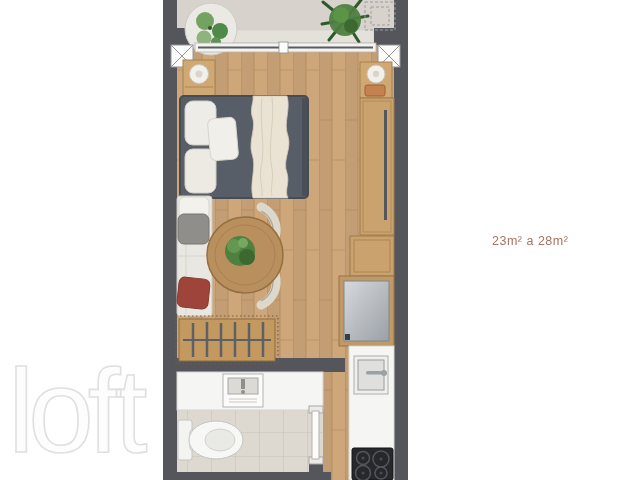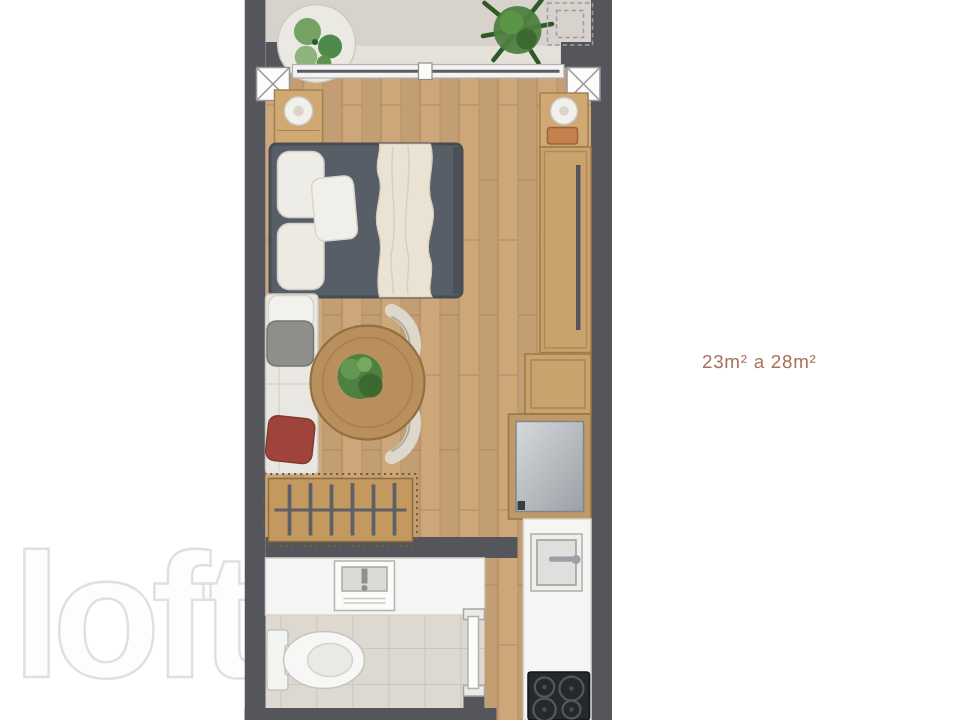--- a/index.html
+++ b/index.html
@@ -3,33 +3,33 @@
 <meta charset="utf-8">
 <style>
   html,body{margin:0;padding:0;}
   body{
     width:640px;height:480px;position:relative;overflow:hidden;
     background:#ffffff;
     font-family:"Liberation Sans", sans-serif;
   }
   .watermark{
     position:absolute;left:8px;top:352px;z-index:0;
-    font-size:118px;font-weight:700;line-height:1;letter-spacing:-6px;
+    font-size:118px;font-weight:400;line-height:1;letter-spacing:-6px;
     color:#fdfdfd;
     -webkit-text-stroke:1.6px var(--watermark-gray,#e0e0e0);
     text-stroke:1.6px var(--watermark-gray,#e0e0e0);
     user-select:none;
   }
   .plan{position:absolute;left:163px;top:0;z-index:1;display:block;}
   .label-block{
     position:absolute;left:466px;top:229px;z-index:2;
     color:var(--label-terracotta,#a8735e);
   }
   .label-title{font-size:12.5px;letter-spacing:0.8px;white-space:nowrap;}
-  .label-area{font-size:12.5px;letter-spacing:0.5px;margin-top:5px;margin-left:2px;white-space:nowrap;text-align:right;}
+  .label-area{font-size:12.5px;letter-spacing:0.5px;margin-top:5px;margin-left:26px;white-space:nowrap;text-align:right;}
 
   
   .f-wall{fill:var(--wall,#54565c);}
   .f-terrace{fill:var(--terrace-floor,#d7d3cc);}
   .f-wood{fill:var(--wood-floor,#cda67a);}
   .f-tile{fill:var(--tile-floor,#ded9d0);}
   .f-duvet{fill:var(--bed-duvet,#575e67);}
   .f-sofa{fill:var(--sofa,#e9e7e1);}
   .f-red{fill:var(--pillow-red,#9f443b);}
   .f-gray{fill:var(--pillow-gray,#8f8e8a);}

